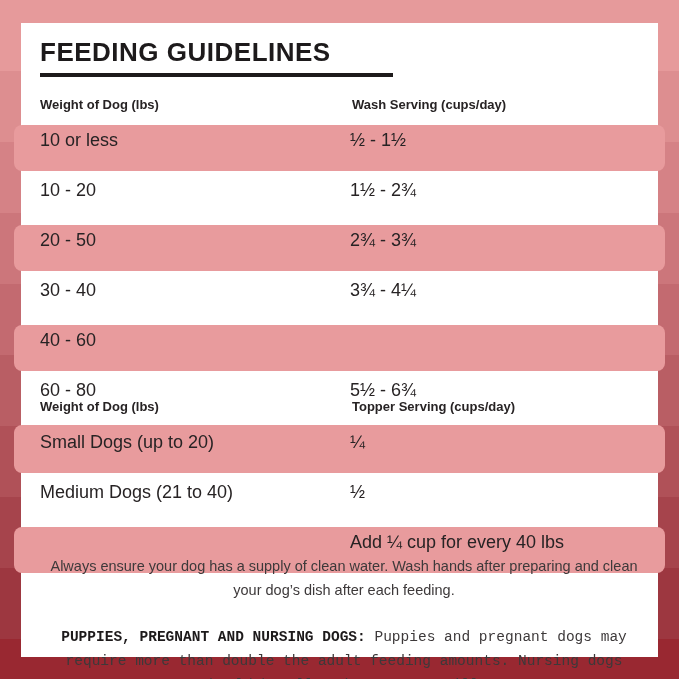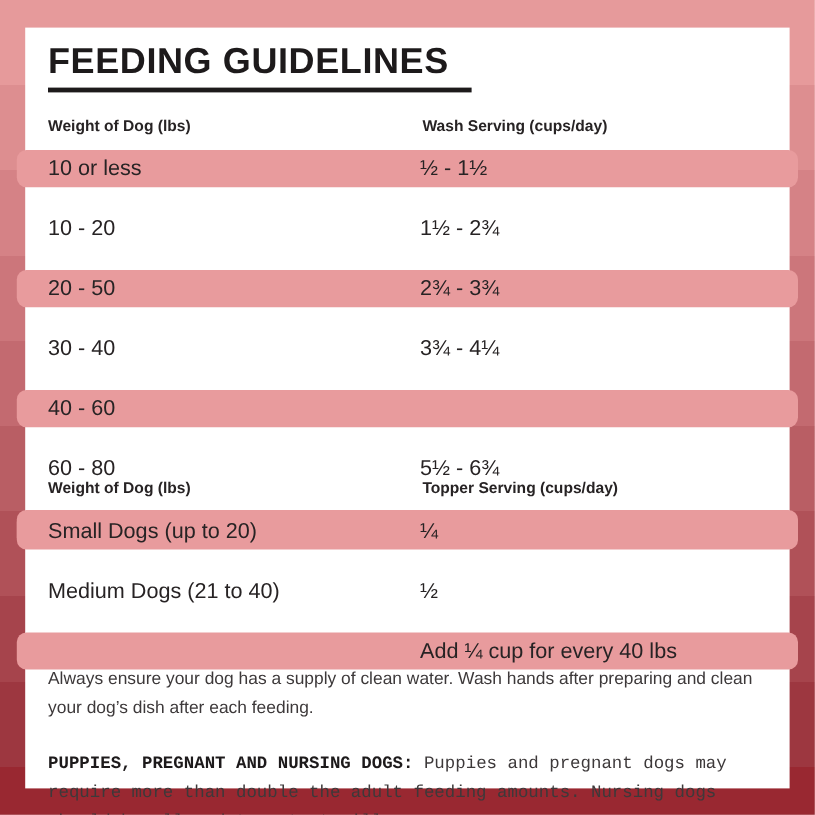--- a/index.html
+++ b/index.html
@@ -17,54 +17,54 @@
       var(--band8,#a6444c) 497px 568px,
       var(--band9,#9d3740) 568px 639px,
       var(--band10,#992831) 639px 679px);
   }
   .card{
     position:absolute;left:21px;top:23px;width:637px;height:634px;
     background:var(--card-bg,#ffffff);
   }
   .title{
     position:absolute;left:19px;top:12px;
-    font-size:30px;line-height:34px;font-weight:bold;
+    font-size:26px;line-height:34px;font-weight:bold;
     letter-spacing:.5px;color:var(--title-ink,#1d1a1b);
   }
   .rule{
     position:absolute;left:19px;top:50px;width:353px;height:3.5px;
     background:var(--title-ink,#1d1a1b);
   }
   .thead{position:absolute;left:0;width:100%;height:22px;}
   .thead.t1{top:71px;}
   .thead.t2{top:373px;}
   .th{
     position:absolute;top:0;font-size:13px;line-height:22px;font-weight:bold;
     color:var(--text-ink,#272324);white-space:nowrap;
   }
   .th.c1{left:19px;}
   .th.c2{left:331px;}
   .rows{position:absolute;left:-7px;width:651px;}
   .rows.r1{top:102px;}
   .rows.r2{top:404px;}
   .row{
-    position:relative;width:651px;height:31px;margin-bottom:19px;
+    position:relative;width:651px;height:46px;margin-bottom:4px;
     border-radius:8px;
     text-decoration:underline;
   }
   .row.pink{background:var(--row-pink,#e89b9d);}
   .cell{
     position:absolute;top:0;height:30px;line-height:30px;font-size:18px;
     color:var(--text-ink,#272324);white-space:nowrap;
   }
   .cell.c1{left:26px;}
   .cell.c2{left:336px;}
   .note{
     position:absolute;left:19px;width:608px;
-    font-size:14.5px;line-height:24px;color:var(--note-ink,#3d393a);
+    font-size:14.5px;line-height:24px;color:var(--note-ink,#3d393a);text-align:center;
   }
   .note.n1{top:531px;}
   .note.n2{top:602px;font-family:Liberation Mono, monospace;}
   .note strong{color:var(--title-ink,#1d1a1b);font-weight:bold;}
 </style>
 </head>
 <body>
 
 <div class="card">
 

